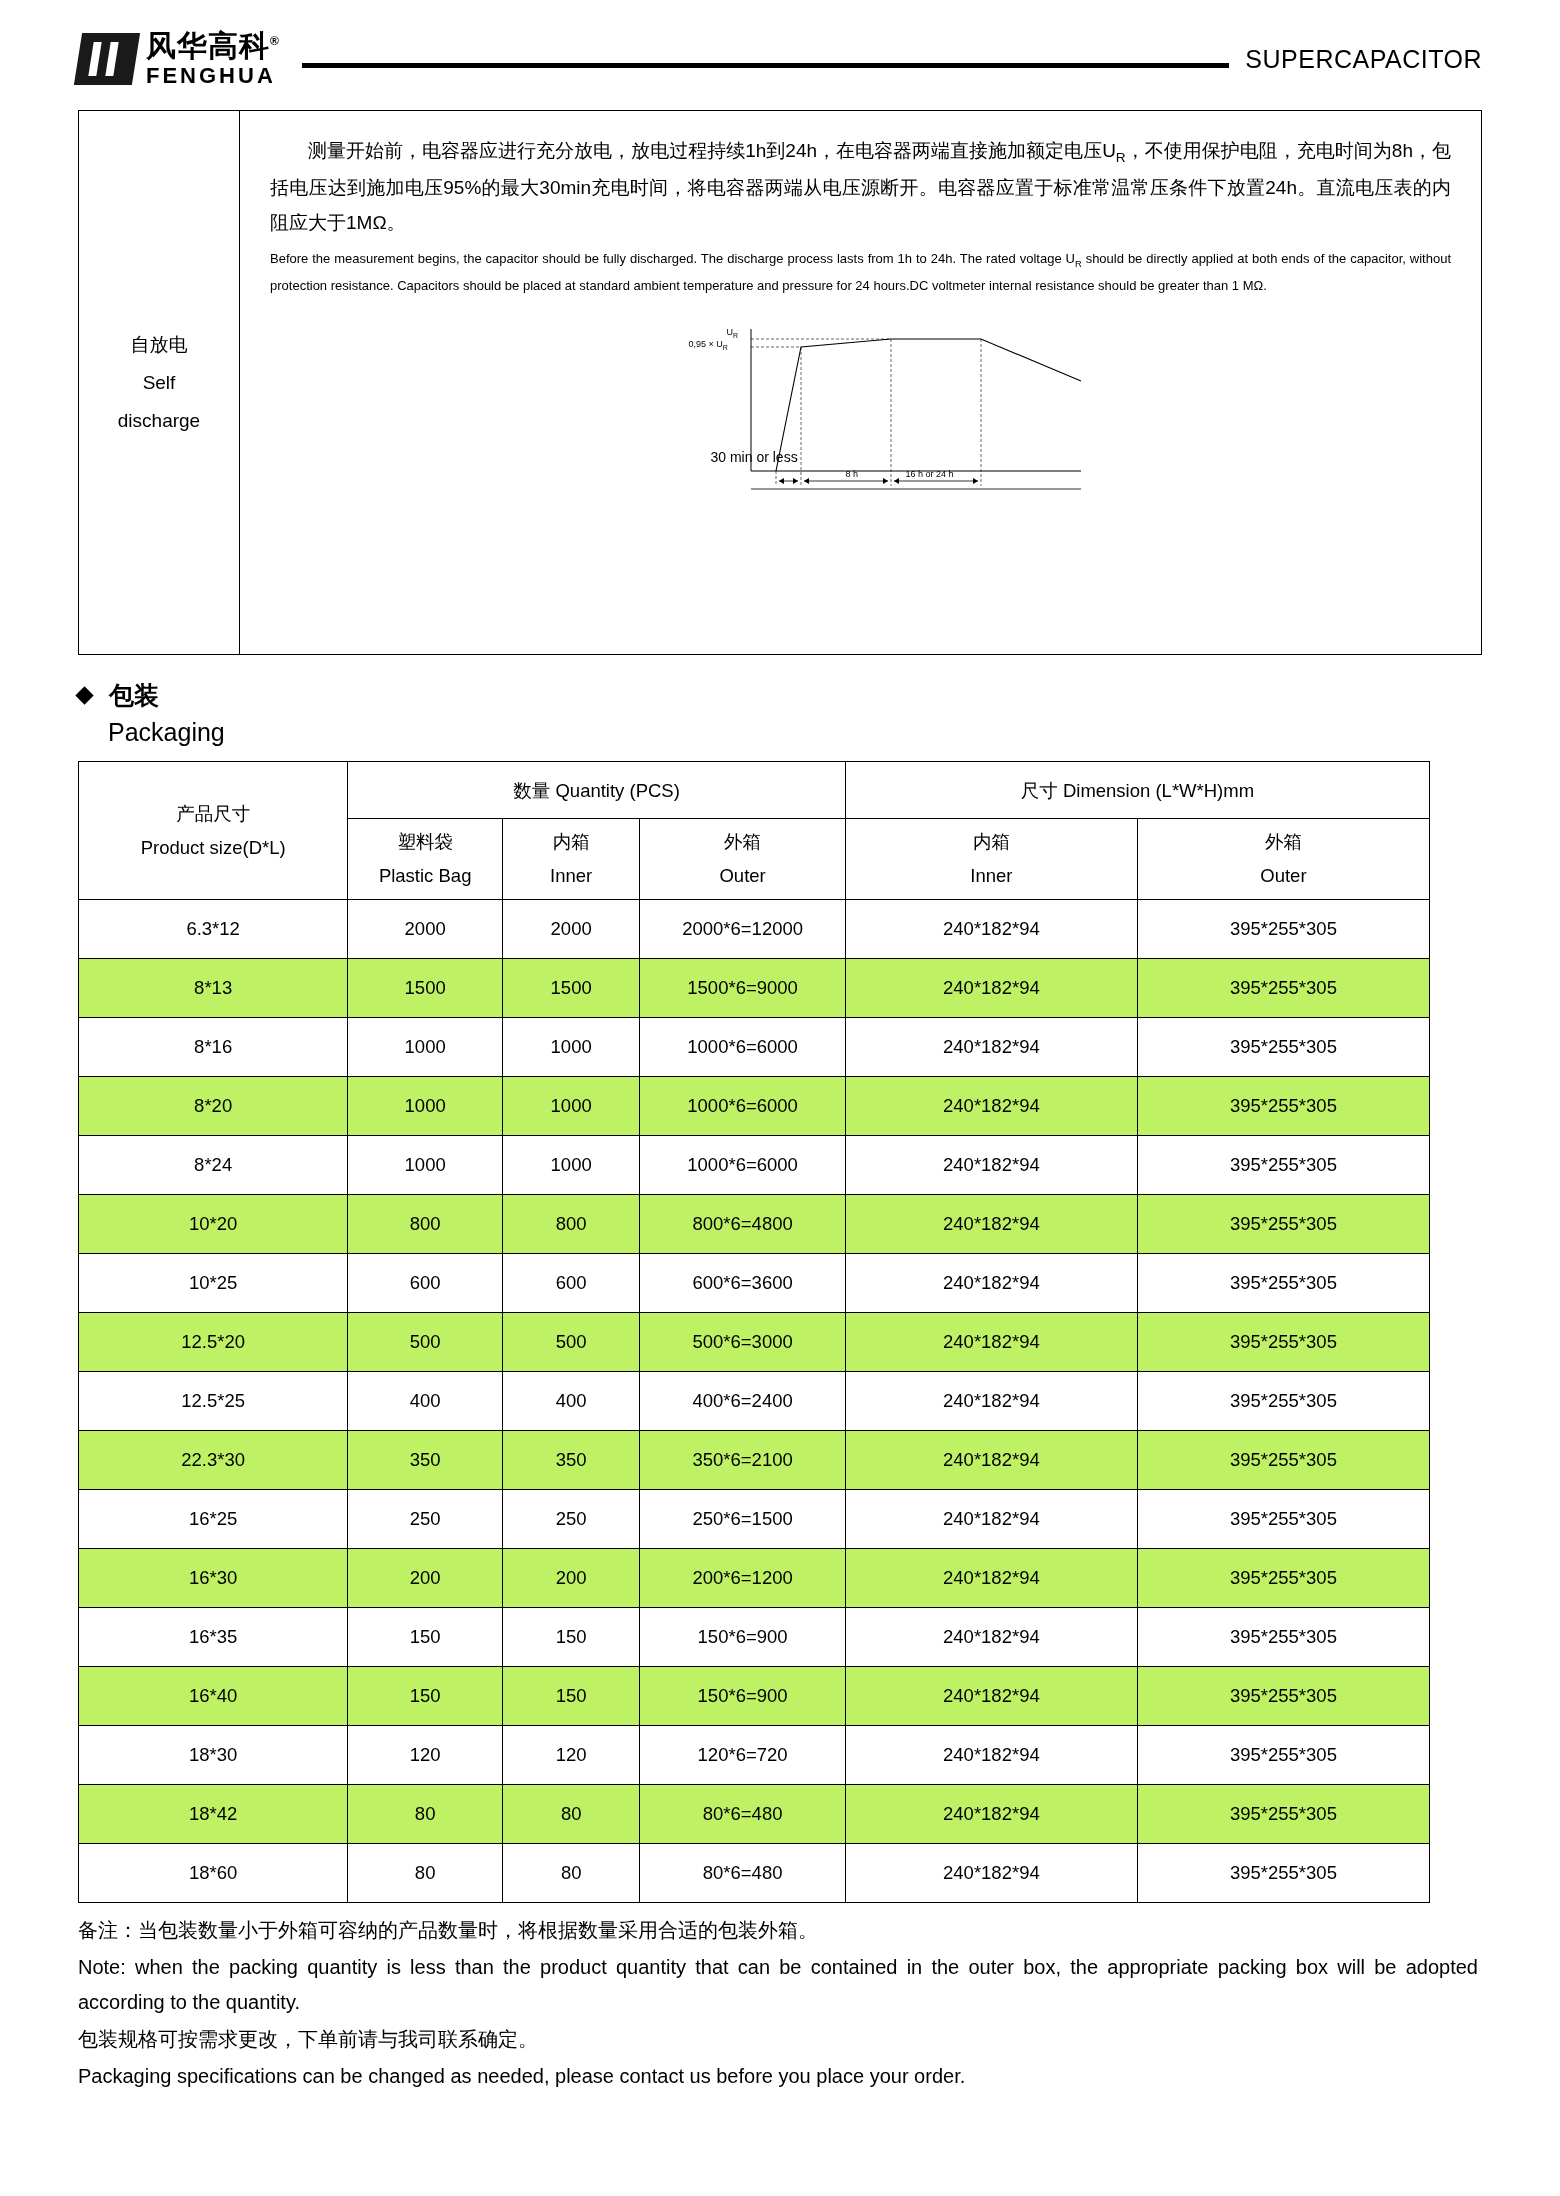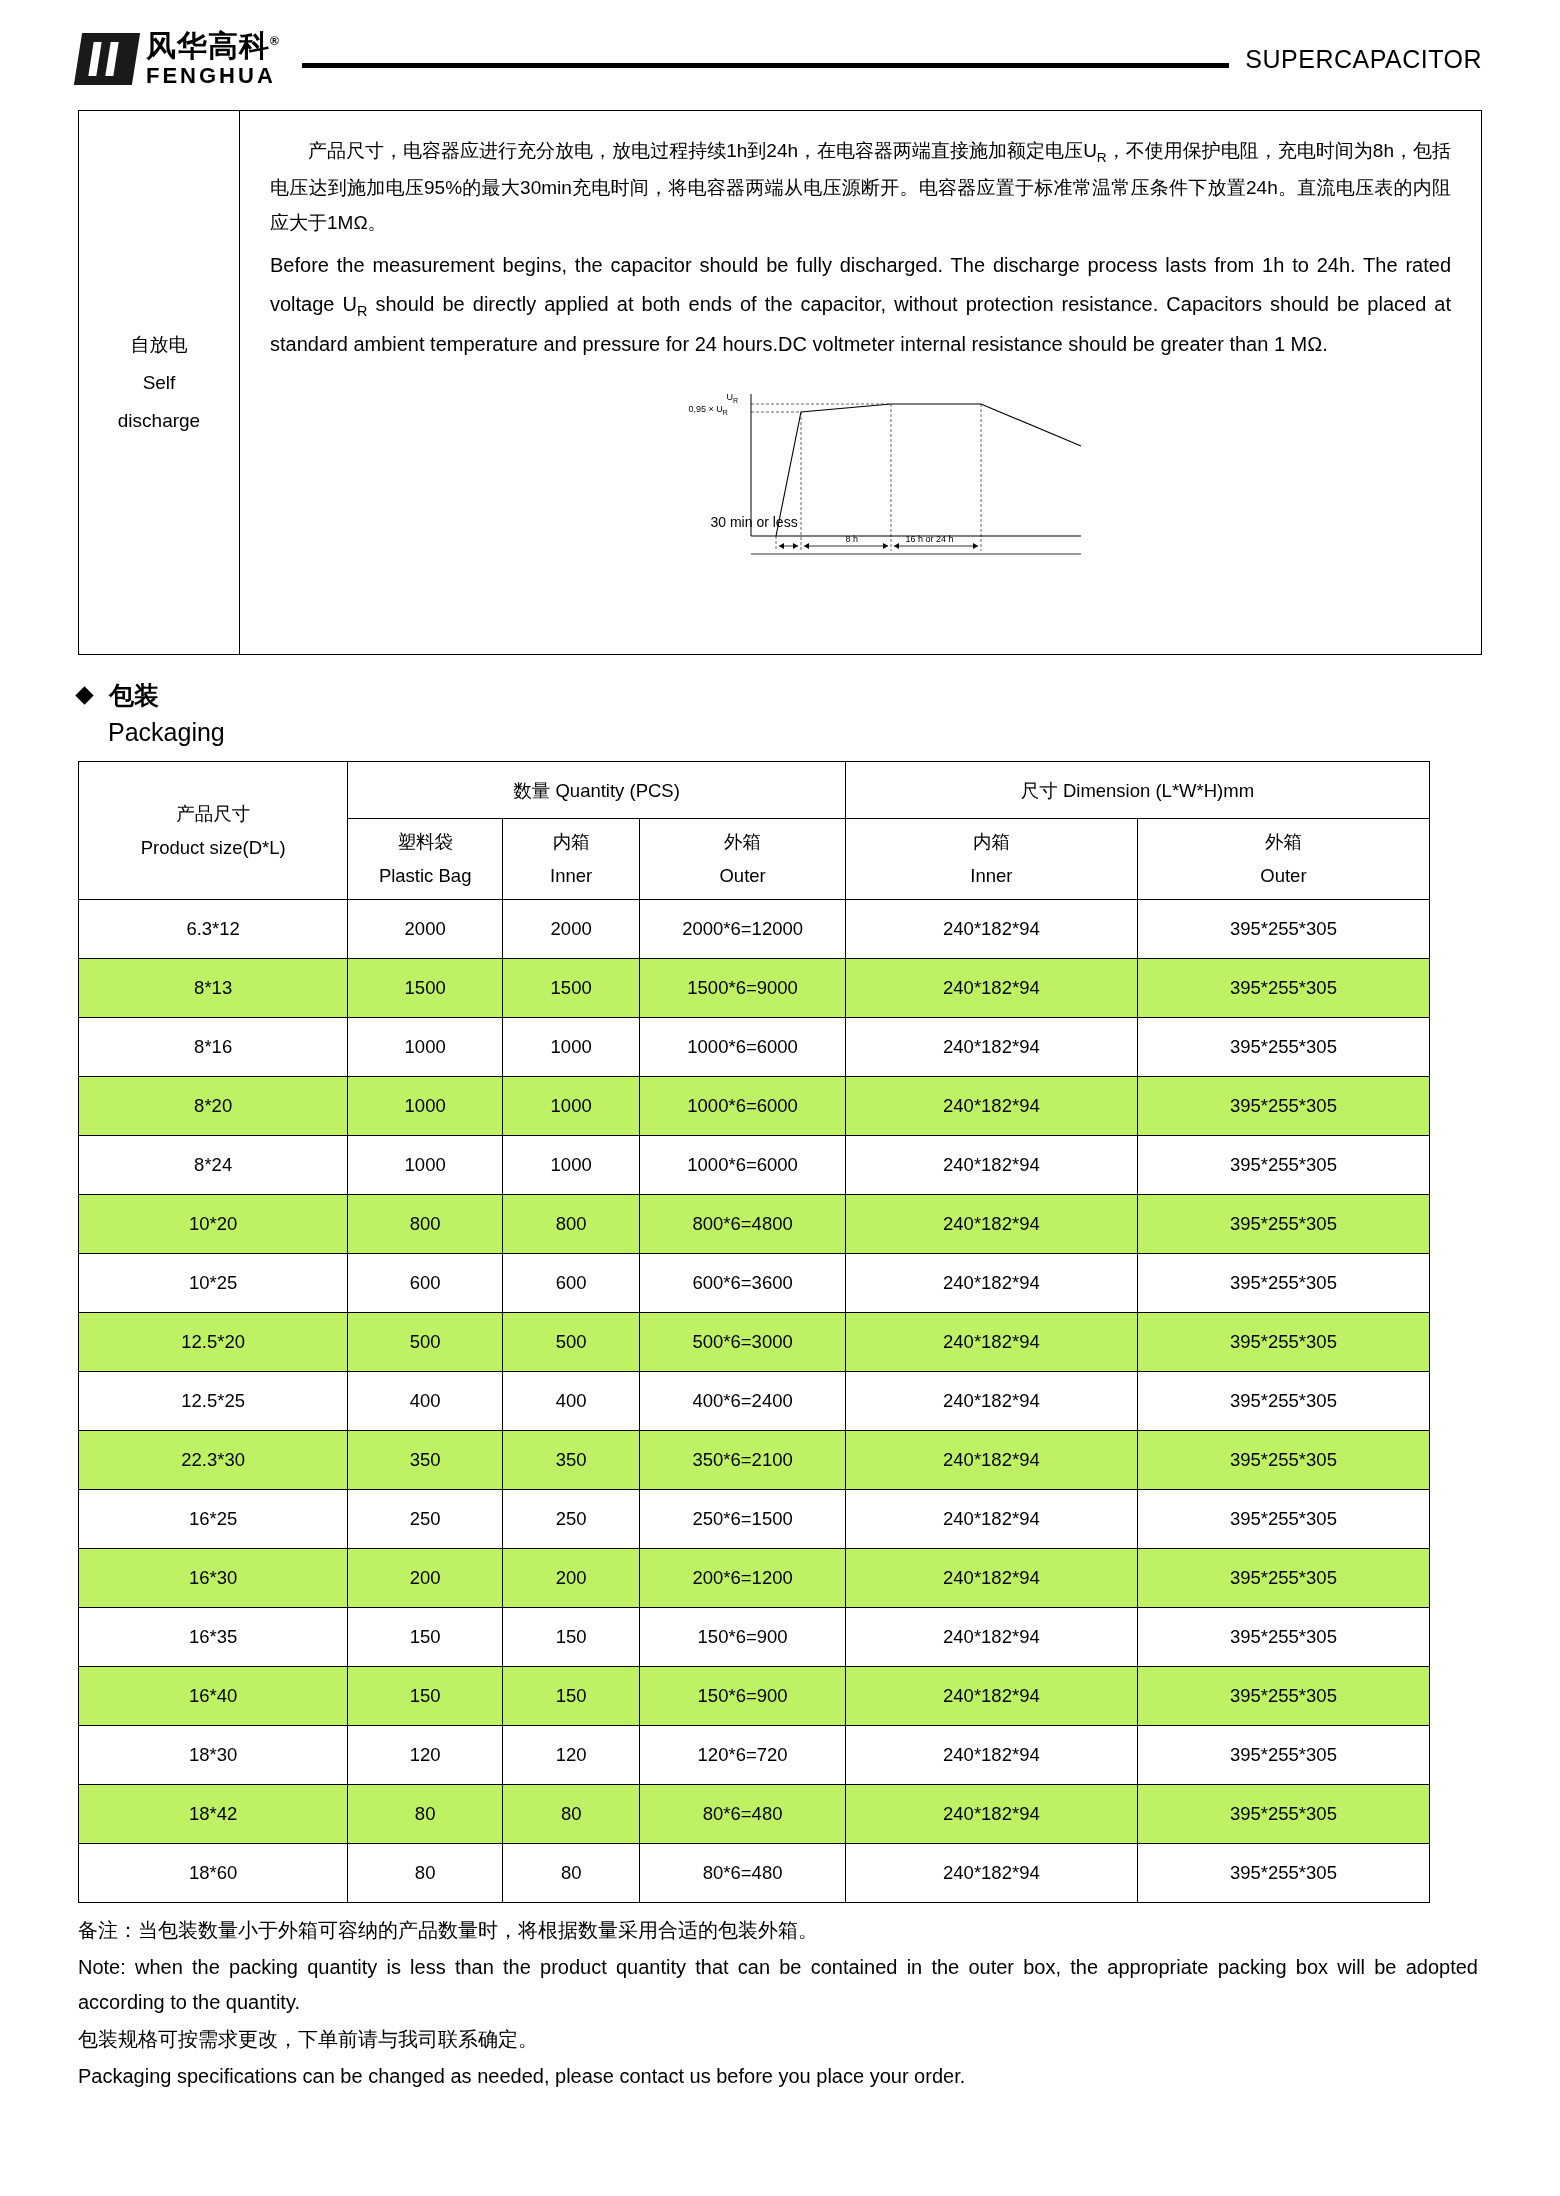--- a/index.html
+++ b/index.html
@@ -121,21 +121,21 @@
     box-sizing: border-box;
     position: relative;
   }
   .sd-par-cn {
     font-size: 19px;
     line-height: 1.85;
     text-indent: 2em;
     text-align: justify;
   }
   .sd-par-en {
-    font-size: 20px;
+    font-size: 13px;
     line-height: 1.95;
     text-align: justify;
     margin-top: 6px;
   }
   .sub {
     font-size: 0.72em;
     vertical-align: sub;
   }
 
   
@@ -236,21 +236,21 @@
   </div>
 
   <div class="sd-box">
     <div class="sd-label">
       <div>自放电</div>
       <div>Self</div>
       <div>discharge</div>
     </div>
     <div class="sd-content">
       <div class="sd-par-cn">
-        <span>产品尺寸，电容器应进行充分放电，放电过程持续1h到24h，在电容器两端直接施加额定电压U</span><span class="sub">R</span><span>，不使用保护电阻，充电时间为8h，包括电压达到施加电压95%的最大30min充电时间，将电容器两端从电压源断开。电容器应置于标准常温常压条件下放置24h。直流电压表的内阻应大于1MΩ。</span>
+        <span>测量开始前，电容器应进行充分放电，放电过程持续1h到24h，在电容器两端直接施加额定电压U</span><span class="sub">R</span><span>，不使用保护电阻，充电时间为8h，包括电压达到施加电压95%的最大30min充电时间，将电容器两端从电压源断开。电容器应置于标准常温常压条件下放置24h。直流电压表的内阻应大于1MΩ。</span>
       </div>
       <div class="sd-par-en">
         <span>Before the measurement begins, the capacitor should be fully discharged. The discharge process lasts from 1h to 24h. The rated voltage U</span><span class="sub">R</span><span> should be directly applied at both ends of the capacitor, without protection resistance. Capacitors should be placed at standard ambient temperature and pressure for 24 hours.DC voltmeter internal resistance should be greater than 1 MΩ.</span>
       </div>
 
       <div class="graph-wrap">
         <svg width="420" height="185" viewBox="0 0 420 185">
 
           <line x1="60" y1="8" x2="60" y2="150" stroke="#000" stroke-width="1"></line>
           <line x1="60" y1="150" x2="390" y2="150" stroke="#000" stroke-width="1"></line>

